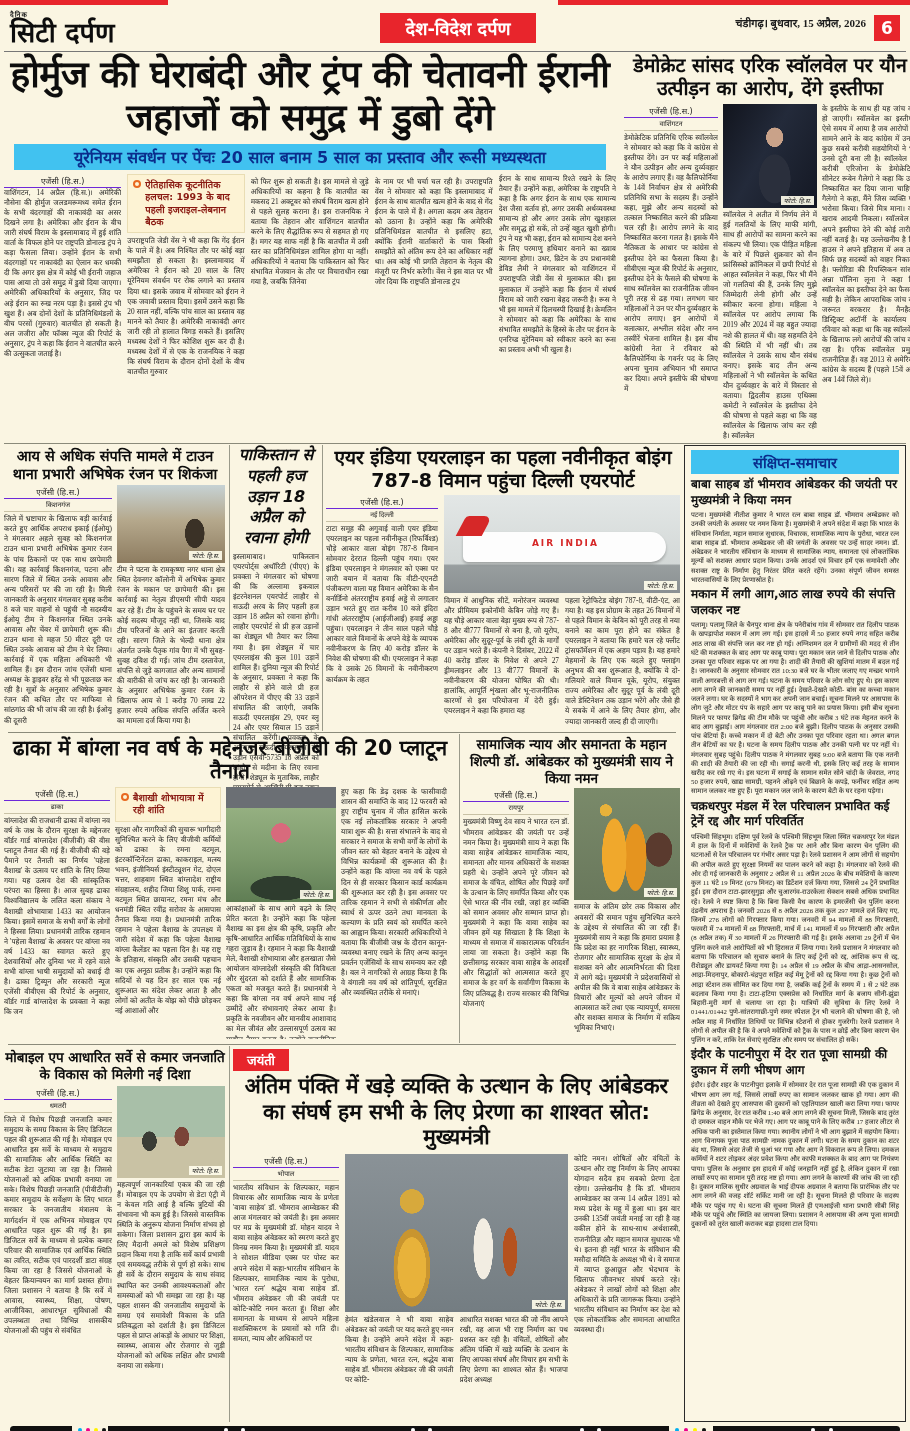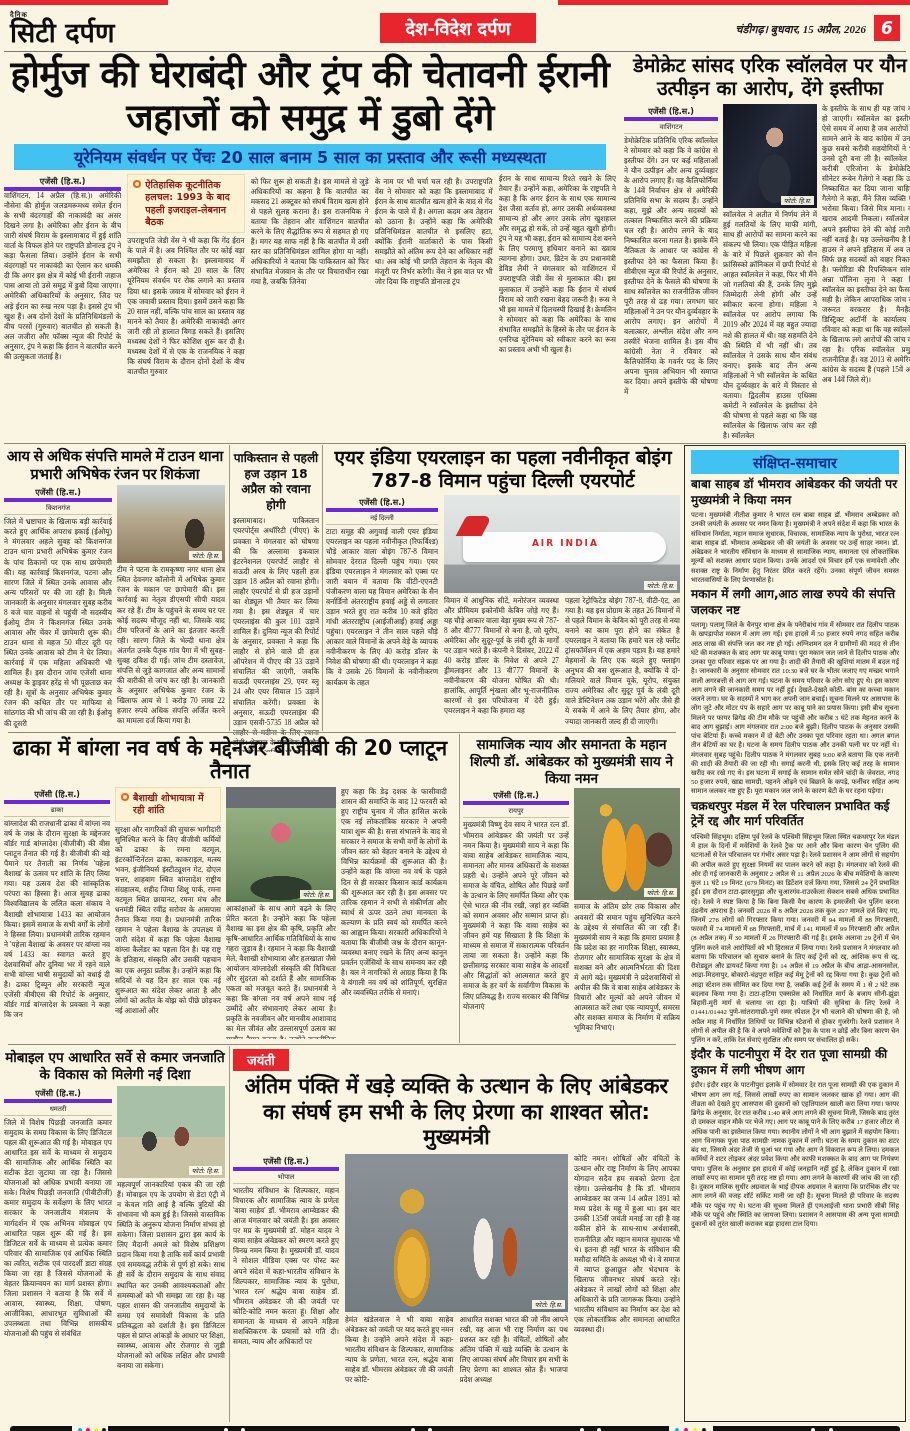--- a/index.html
+++ b/index.html
@@ -12,26 +12,26 @@
   
   .topbar { position:relative; height:5px; }
   .topbar .seg-l { position:absolute; left:0; top:0; width:168px; height:5px; background:#e8252c; }
   .topbar .seg-r { position:absolute; left:558px; right:0; top:0; height:5px; background:#e8252c; }
   
   .masthead { height:46px; display:flex; align-items:center; padding:2px 10px; }
   .brand-wrap { width:270px; }
   .brand-kicker { font-size:7px; font-weight:bold; letter-spacing:1px; }
   .brand { font-size:27px; line-height:1; }
   .center-banner { background:#e8252c; color:#fff; font-size:18px; padding:3px 26px; margin:0 auto; }
-  .edition-wrap { margin-left:auto; display:flex; align-items:center; gap:8px;font-style:italic; }
+  .edition-wrap { margin-left:auto; display:flex; align-items:flex-start; gap:8px; }
   .edition { font-size:11px; font-weight:bold; }
   .pageno { background:#e8252c; color:#fff; font-size:17px; width:26px; height:26px; display:flex; align-items:center; justify-content:center; }
   .mast-rule { height:1px; background:#777; margin:0 4px; }
   
-  .byline { font-size:8px; font-weight:bold; text-align:center; border-bottom:4px solid #6d28d9; padding:1px 6px; font-family:"DejaVu Sans",sans-serif; }
+  .byline { font-size:8px; font-weight:normal; text-align:center; border-bottom:1px solid #6d28d9; padding:1px 6px; font-family:"DejaVu Sans",sans-serif; }
   .dateline { font-size:6.8px; text-align:center; padding:1px 0 2px; border-bottom:1px solid #c9c2a6; margin-bottom:2px; }
   .tcol { font-size:7.3px; line-height:1.38; text-align:justify; overflow:hidden; }
   .photo { position:relative; overflow:hidden; background:#b9bec4; }
   .caption { position:absolute; right:3px; bottom:3px; background:rgba(255,253,235,.92); font-size:6.3px; font-style:italic; padding:0 3px; color:#222; }
   .vdiv { width:1px; background:#9a9a8a; margin:0 3px; }
   .hrule { height:1px; background:#8a8a7a; margin:1px 4px; }
   .callout { background:#fdf3d4; border:1px solid #e9ddb4; padding:4px 5px; margin-bottom:3px; display:flex; gap:4px; }
   .callout .dot { width:8px; height:8px; border-radius:50%; border:2.5px solid #e8681f; flex:0 0 auto; margin-top:1px; }
   .callout .ctext { font-size:9.5px; font-weight:bold; color:#8a1a12; line-height:1.3; font-family:"DejaVu Sans",sans-serif; }
   
@@ -62,28 +62,28 @@
       radial-gradient(ellipse 26px 40px at 55% 72%, #2a2f3c 60%, transparent 62%),
       linear-gradient(120deg,#11141d 0%, #232a3a 45%, #141823 100%); margin-bottom:2px; }
   
   .secB { display:flex; height:977px; padding:0 4px; }
   .secB-left { width:676px; display:flex; flex-direction:column; }
   .band { display:flex; }
   .band1 { height:286px; }
   .band2 { height:360px; }
   .band3 { height:394px; }
   .town { width:222px; }
-  .town h3 { font-size:14.5px; line-height:1.25; text-align:center; margin:2px 0;font-family:Liberation Serif, serif; }
+  .town h3 { font-size:14.5px; line-height:1.25; text-align:center; margin:2px 0; }
   .town-body { display:flex; gap:5px; height:228px; }
   .town-body .c { width:108px; }
   .ph-town { height:78px; background:
       radial-gradient(ellipse 16px 24px at 72% 62%, #3a3126 60%, transparent 62%),
       linear-gradient(#c6d2d4 0%, #b5a88c 45%, #8d7c60 100%); margin-bottom:2px; }
   .haj { width:86px; }
-  .haj h4 { font-size:12px; line-height:1.3; text-align:center; margin:6px 0 3px; }
+  .haj h4 { font-size:16px; line-height:1.3; text-align:center; margin:0 0 3px;font-style:italic; }
   .airindia { flex:1; }
   .airindia h3 { font-size:19px; line-height:1.2; text-align:center; margin:1px 0 3px; }
   .ai-body { display:flex; gap:6px; height:232px; }
   .ai-body .colA { width:112px; }
   .ai-photoblock { flex:1; display:flex; flex-direction:column; }
   .ph-ai { height:118px; background:linear-gradient(#e3e7e6 0%, #d3d8d7 70%, #989e9f 72%, #8a9092 100%); }
   .plane { position:absolute; left:8%; right:6%; top:38%; height:30px; background:#fdfdfd; border-radius:14px 40px 40px 14px; box-shadow:0 2px 3px rgba(0,0,0,.25); }
   .plane .tail { position:absolute; left:-2px; top:-16px; width:26px; height:20px; background:#d62828; transform:skewX(-28deg); border-radius:3px 8px 0 0; }
   .plane .ai-text { position:absolute; left:34%; top:6px; color:#d62828; font-weight:bold; font-size:9px; letter-spacing:2px; font-family:"DejaVu Sans",sans-serif; }
   .ai-under { display:flex; gap:6px; flex:1; margin-top:3px; }

